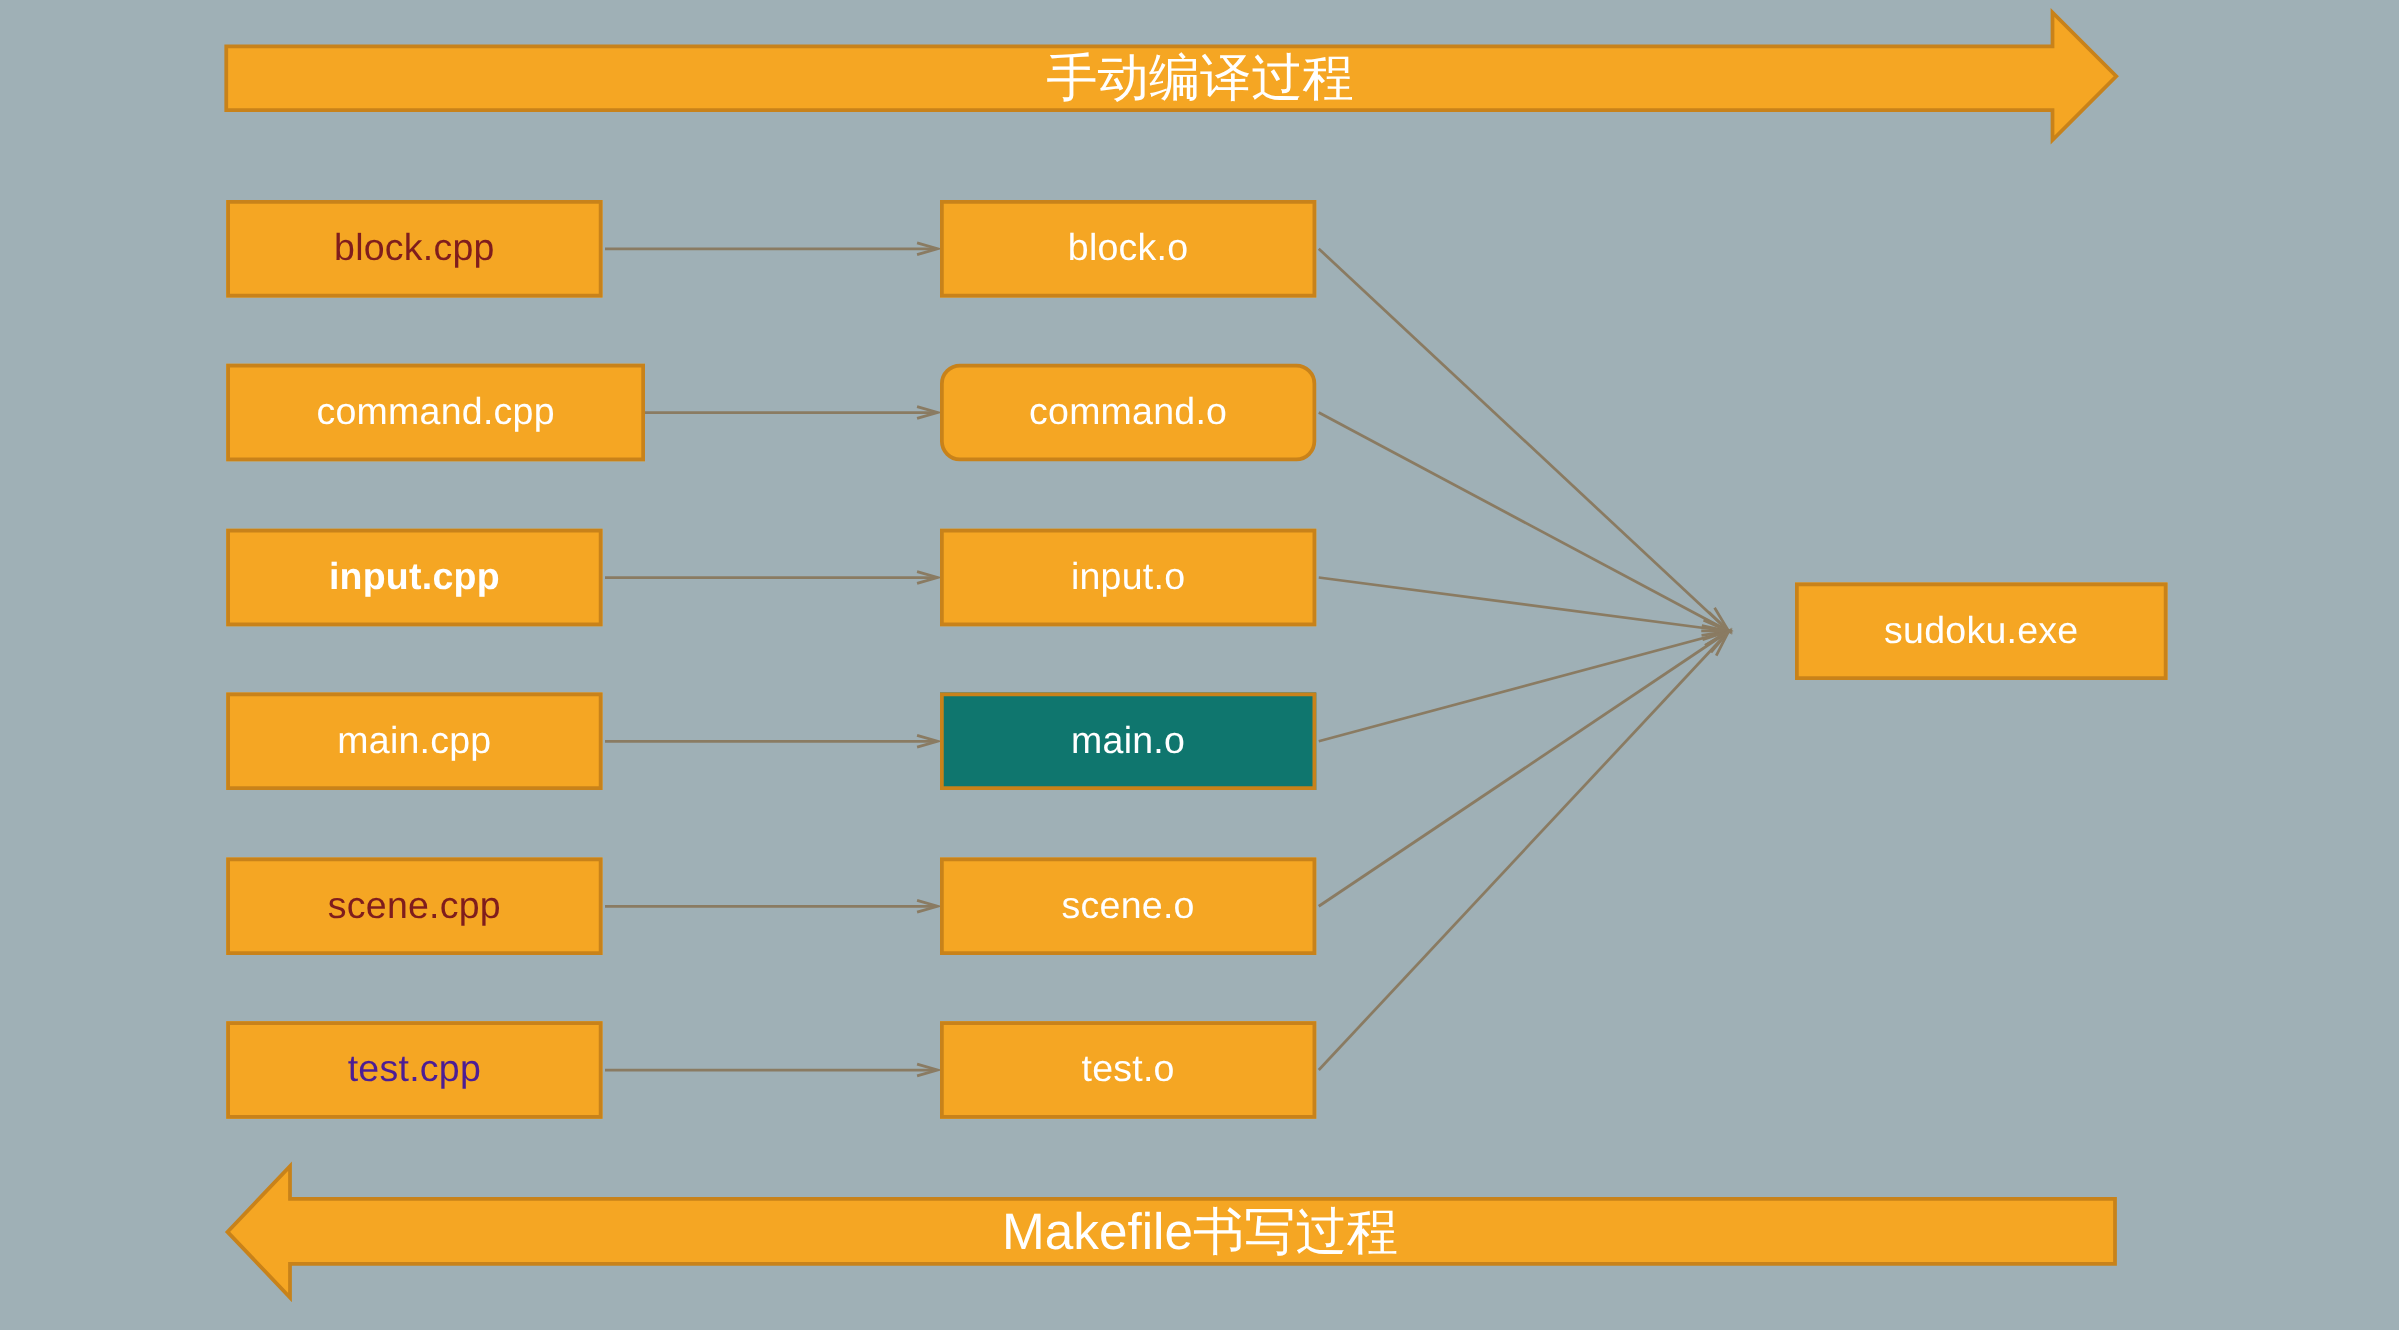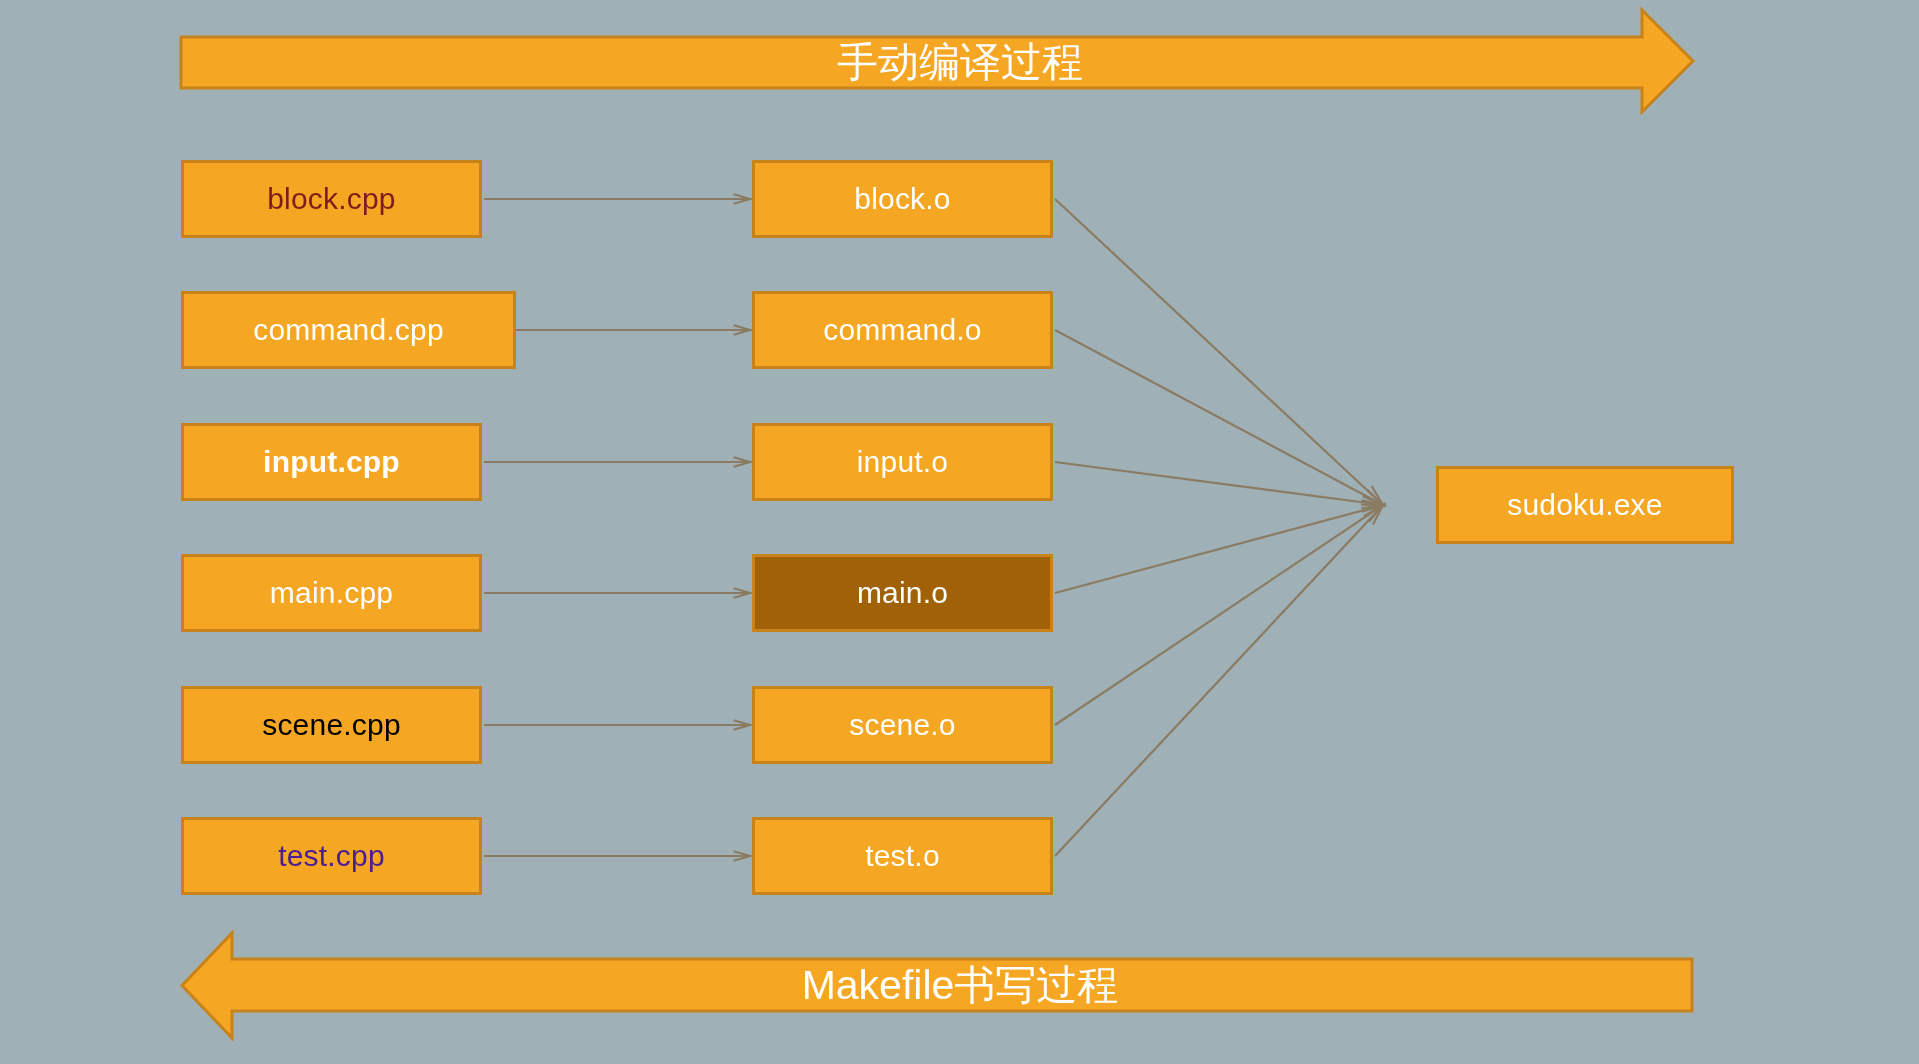--- a/index.html
+++ b/index.html
@@ -100,36 +100,36 @@
   <div id="nodes">
       <div class="node" style="left: 181px; top: 160px; width: 301px; height: 78px; background: rgb(245, 166, 35); border-color: rgb(200, 130, 26); color: #7f1d1d;">
         <span>block.cpp</span>
       </div>
       <div class="node" style="left: 752px; top: 160px; width: 301px; height: 78px; background: rgb(245, 166, 35); border-color: rgb(200, 130, 26); color: rgb(255, 255, 255);">
         <span>block.o</span>
       </div>
       <div class="node" style="left: 181px; top: 291px; width: 335px; height: 78px; background: rgb(245, 166, 35); border-color: rgb(200, 130, 26); color: rgb(255, 255, 255);">
         <span>command.cpp</span>
       </div>
-      <div class="node" style="left: 752px; top: 291px; width: 301px; height: 78px; background: rgb(245, 166, 35); border-color: rgb(200, 130, 26); color: rgb(255, 255, 255);">
+      <div class="node" style="left: 752px; top: 291px; width: 301px; height: 78px; background: rgb(245, 166, 35); border-color: rgb(200, 130, 26); color: rgb(255, 255, 255); border-radius: 16px;">
         <span>command.o</span>
       </div>
       <div class="node" style="left: 181px; top: 423px; width: 301px; height: 78px; background: rgb(245, 166, 35); border-color: rgb(200, 130, 26); color: rgb(255, 255, 255); font-weight: bold;">
         <span>input.cpp</span>
       </div>
       <div class="node" style="left: 752px; top: 423px; width: 301px; height: 78px; background: rgb(245, 166, 35); border-color: rgb(200, 130, 26); color: rgb(255, 255, 255);">
         <span>input.o</span>
       </div>
       <div class="node" style="left: 181px; top: 554px; width: 301px; height: 78px; background: rgb(245, 166, 35); border-color: rgb(200, 130, 26); color: rgb(255, 255, 255);">
         <span>main.cpp</span>
       </div>
-      <div class="node" style="left: 752px; top: 554px; width: 301px; height: 78px; background: #a16207; border-color: rgb(200, 130, 26); color: rgb(255, 255, 255);">
+      <div class="node" style="left: 752px; top: 554px; width: 301px; height: 78px; background: #0f766e; border-color: rgb(200, 130, 26); color: rgb(255, 255, 255);">
         <span>main.o</span>
       </div>
-      <div class="node" style="left: 181px; top: 686px; width: 301px; height: 78px; background: rgb(245, 166, 35); border-color: rgb(200, 130, 26); color: #000000;">
+      <div class="node" style="left: 181px; top: 686px; width: 301px; height: 78px; background: rgb(245, 166, 35); border-color: rgb(200, 130, 26); color: #7f1d1d;">
         <span>scene.cpp</span>
       </div>
       <div class="node" style="left: 752px; top: 686px; width: 301px; height: 78px; background: rgb(245, 166, 35); border-color: rgb(200, 130, 26); color: rgb(255, 255, 255);">
         <span>scene.o</span>
       </div>
       <div class="node" style="left: 181px; top: 817px; width: 301px; height: 78px; background: rgb(245, 166, 35); border-color: rgb(200, 130, 26); color: #4c1d95;">
         <span>test.cpp</span>
       </div>
       <div class="node" style="left: 752px; top: 817px; width: 301px; height: 78px; background: rgb(245, 166, 35); border-color: rgb(200, 130, 26); color: rgb(255, 255, 255);">
         <span>test.o</span>

